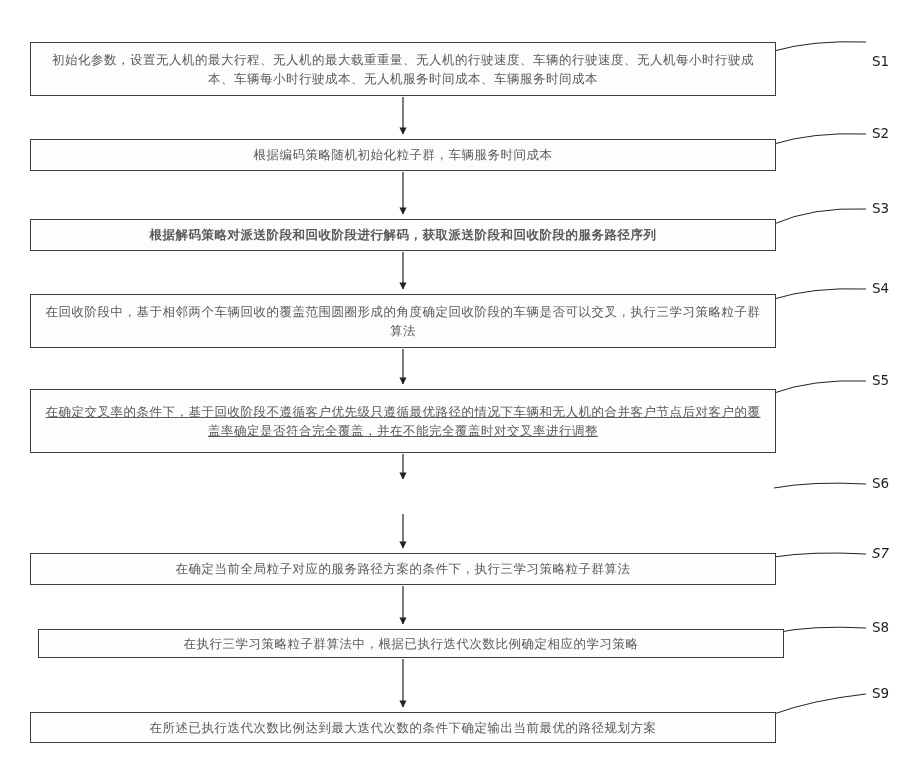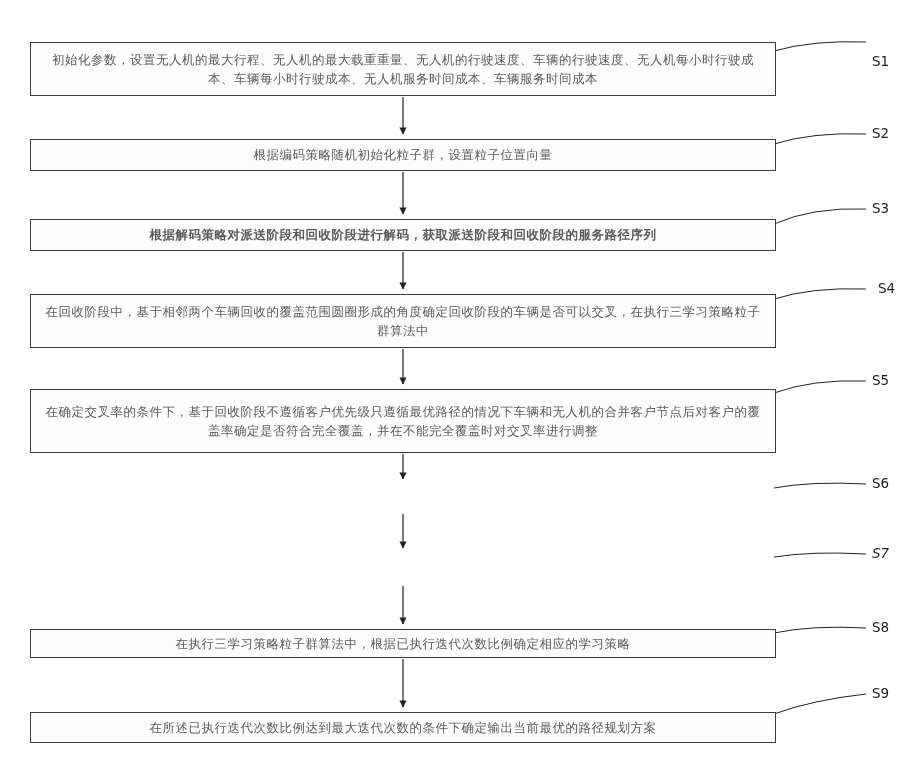--- a/index.html
+++ b/index.html
@@ -75,41 +75,44 @@
       <path d="M 866,554 Q 812,551 774,557"></path>
       <path d="M 866,628 Q 812,625 774,633"></path>
       <path d="M 866,694 Q 812,700 774,714"></path>
     </g>
   </svg>
 
   <div class="flow-box" style="top:42px;  min-height:54px;">
     <span>初始化参数，设置无人机的最大行程、无人机的最大载重重量、无人机的行驶速度、车辆的行驶速度、无人机每小时行驶成本、车辆每小时行驶成本、无人机服务时间成本、车辆服务时间成本</span>
   </div>
   <div class="flow-box" style="top:139px; min-height:32px;">
-    <span>根据编码策略随机初始化粒子群，设置粒子位置向量</span>
+    <span>根据编码策略随机初始化粒子群，车辆服务时间成本</span>
   </div>
   <div class="flow-box" style="top:219px; min-height:32px;font-weight:bold;">
     <span>根据解码策略对派送阶段和回收阶段进行解码，获取派送阶段和回收阶段的服务路径序列</span>
   </div>
   <div class="flow-box" style="top:294px; min-height:54px;">
-    <span>在回收阶段中，基于相邻两个车辆回收的覆盖范围圆圈形成的角度确定回收阶段的车辆是否可以交叉，在执行三学习策略粒子群算法中</span>
+    <span>在回收阶段中，基于相邻两个车辆回收的覆盖范围圆圈形成的角度确定回收阶段的车辆是否可以交叉，执行三学习策略粒子群算法</span>
   </div>
-  <div class="flow-box" style="top:389px; min-height:64px;">
+  <div class="flow-box" style="top:389px; min-height:64px;text-decoration:underline;">
     <span>在确定交叉率的条件下，基于回收阶段不遵循客户优先级只遵循最优路径的情况下车辆和无人机的合并客户节点后对客户的覆盖率确定是否符合完全覆盖，并在不能完全覆盖时对交叉率进行调整</span>
   </div>
-  <div class="flow-box" style="top:629px; min-height:29px;">
+  <div class="flow-box" style="top:553px; min-height:32px;">
+    <span>在确定当前全局粒子对应的服务路径方案的条件下，执行三学习策略粒子群算法</span>
+  </div>
+  <div class="flow-box" style="top:629px; min-height:29px;margin-left:8px;">
     <span>在执行三学习策略粒子群算法中，根据已执行迭代次数比例确定相应的学习策略</span>
   </div>
   <div class="flow-box" style="top:712px; min-height:31px;">
     <span>在所述已执行迭代次数比例达到最大迭代次数的条件下确定输出当前最优的路径规划方案</span>
   </div>
 
   <div class="step-label" style="top:45px;margin-top:8px;">S1</div>
   <div class="step-label" style="top:125px;">S2</div>
   <div class="step-label" style="top:200px;">S3</div>
-  <div class="step-label" style="top:280px;margin-left:6px;">S4</div>
+  <div class="step-label" style="top:280px;">S4</div>
   <div class="step-label" style="top:372px;">S5</div>
   <div class="step-label" style="top:475px;text-align:right;">S6</div>
   <div class="step-label" style="top:545px;font-style:italic;">S7</div>
   <div class="step-label" style="top:619px;">S8</div>
   <div class="step-label" style="top:685px;">S9</div>
 
 </div>
 
 </body></html>

